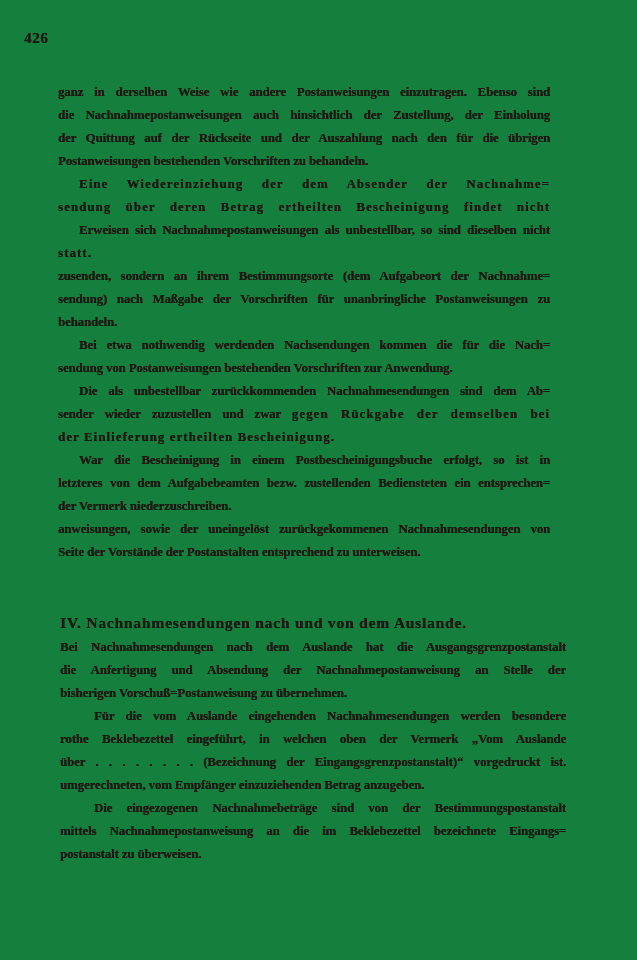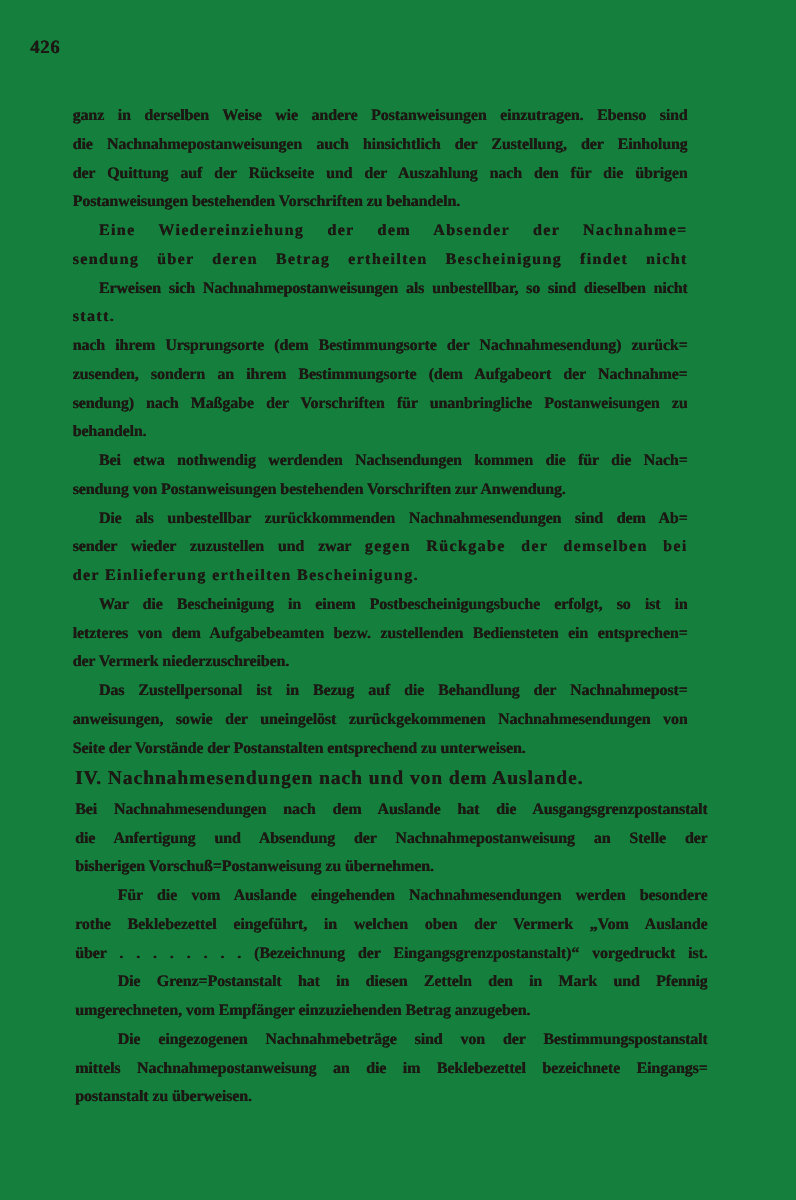--- a/index.html
+++ b/index.html
@@ -50,54 +50,51 @@
     <div class="ln">ganz in derselben Weise wie andere Postanweisungen einzutragen. Ebenso sind</div>
     <div class="ln">die Nachnahmepostanweisungen auch hinsichtlich der Zustellung, der Einholung</div>
     <div class="ln">der Quittung auf der Rückseite und der Auszahlung nach den für die übrigen</div>
     <div class="ln last">Postanweisungen bestehenden Vorschriften zu behandeln.</div>
 
     <div class="ln ind sp">Eine Wiedereinziehung der dem Absender der Nachnahme=</div>
     <div class="ln sp">sendung über deren Betrag ertheilten Bescheinigung findet nicht</div>
     <div class="ln ind">Erweisen sich Nachnahmepostanweisungen als unbestellbar, so sind dieselben nicht</div>
 
     <div class="ln last sp">statt.</div>
-    <div class="ln">nach ihrem Ursprungsorte (dem Bestimmungsorte der Nachnahmesendung) zurück=</div>
     <div class="ln">zusenden, sondern an ihrem Bestimmungsorte (dem Aufgabeort der Nachnahme=</div>
     <div class="ln">sendung) nach Maßgabe der Vorschriften für unanbringliche Postanweisungen zu</div>
     <div class="ln last">behandeln.</div>
 
     <div class="ln ind">Bei etwa nothwendig werdenden Nachsendungen kommen die für die Nach=</div>
     <div class="ln last">sendung von Postanweisungen bestehenden Vorschriften zur Anwendung.</div>
 
     <div class="ln ind">Die als unbestellbar zurückkommenden Nachnahmesendungen sind dem Ab=</div>
     <div class="ln"><span>sender wieder zuzustellen und zwar</span> <span class="sp">gegen Rückgabe der demselben bei</span></div>
     <div class="ln last sp">der Einlieferung ertheilten Bescheinigung.</div>
 
     <div class="ln ind">War die Bescheinigung in einem Postbescheinigungsbuche erfolgt, so ist in</div>
     <div class="ln">letzteres von dem Aufgabebeamten bezw. zustellenden Bediensteten ein entsprechen=</div>
     <div class="ln last">der Vermerk niederzuschreiben.</div>
 
-    <div class="ln ind">Das Zustellpersonal ist in Bezug auf die Behandlung der Nachnahmepost=</div>
     <div class="ln">anweisungen, sowie der uneingelöst zurückgekommenen Nachnahmesendungen von</div>
     <div class="ln last">Seite der Vorstände der Postanstalten entsprechend zu unterweisen.</div>
   </div>
 
   <div class="sechd">IV. Nachnahmesendungen nach und von dem Auslande.</div>
 
   <div class="sec">
 
     <div class="ln"><span>Bei Nachnahmesendungen nach dem Auslande hat die Ausgangsgrenzpostanstalt</span></div>
     <div class="ln">die Anfertigung und Absendung der Nachnahmepostanweisung an Stelle der</div>
     <div class="ln last">bisherigen Vorschuß=Postanweisung zu übernehmen.</div>
 
     <div class="ln ind2">Für die vom Auslande eingehenden Nachnahmesendungen werden besondere</div>
     <div class="ln">rothe Beklebezettel eingeführt, in welchen oben der Vermerk „Vom Auslande</div>
     <div class="ln">über . . . . . . . . (Bezeichnung der Eingangsgrenzpostanstalt)“ vorgedruckt ist.</div>
 
-    <div class="ln ind2">Die Grenz=Postanstalt hat in diesen Zetteln den in Mark und Pfennig</div>
     <div class="ln last">umgerechneten, vom Empfänger einzuziehenden Betrag anzugeben.</div>
 
     <div class="ln ind2">Die eingezogenen Nachnahmebeträge sind von der Bestimmungspostanstalt</div>
     <div class="ln">mittels Nachnahmepostanweisung an die im Beklebezettel bezeichnete Eingangs=</div>
     <div class="ln last">postanstalt zu überweisen.</div>
   </div>
 
 </div>
 
 </body></html>

